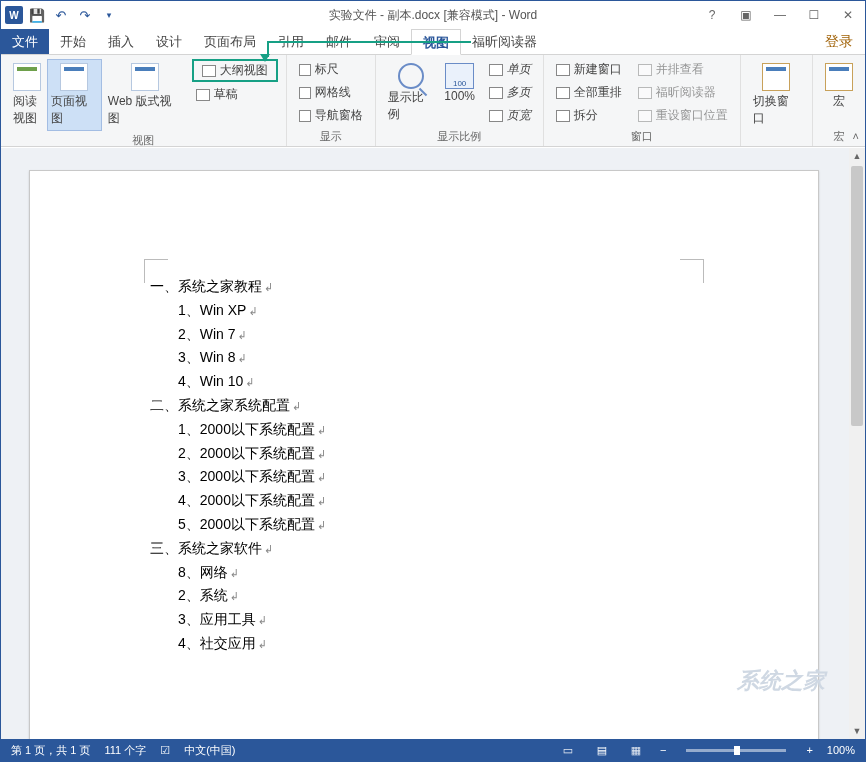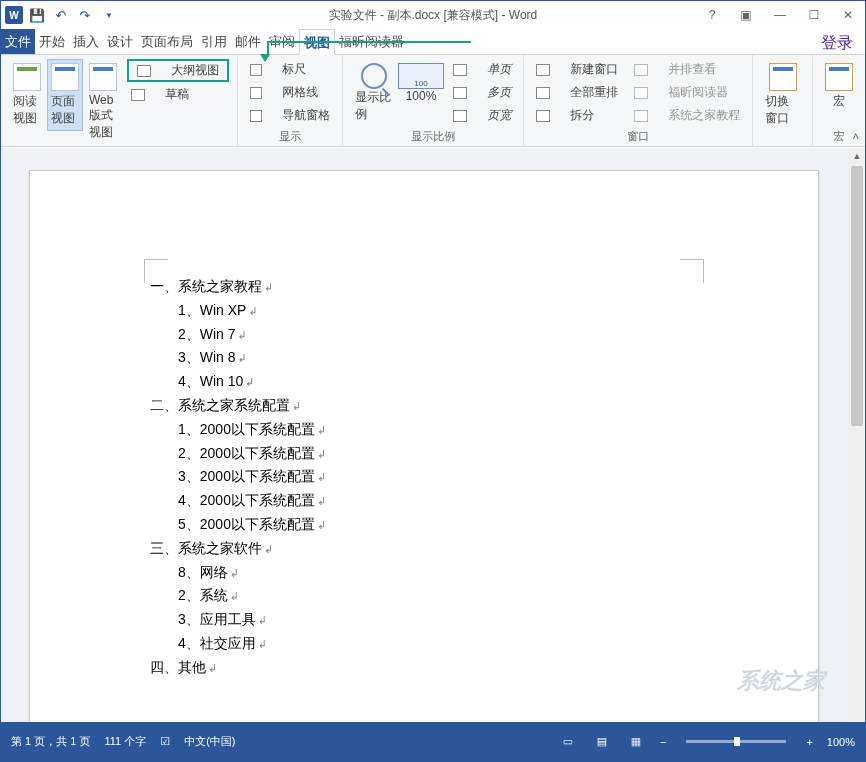--- a/index.html
+++ b/index.html
@@ -9,37 +9,37 @@
 .titlebar { height: 28px; background: #fff; display: flex; align-items: center; font-size: 12px; color: #444; position: relative; }
 .tb-left { display: flex; align-items: center; gap: 4px; padding-left: 4px; }
 .tb-w { width: 18px; height: 18px; background: #2b579a; color: #fff; font-size: 10px; font-weight: bold; display: flex; align-items: center; justify-content: center; border-radius: 2px;}
 .tb-icon { width: 20px; height: 20px; display:flex; align-items:center; justify-content:center; color:#2b579a; font-size:13px;}
 .tb-title { position:absolute; left:50%; transform:translateX(-50%); font-size:12px; color:#555;}
 .tb-right { position:absolute; right:0; display:flex; align-items:center; }
 .tb-right .wbtn { width: 34px; height: 28px; display:flex; align-items:center; justify-content:center; color:#666; font-size:12px;}
 
 
 .menurow { height: 26px; background:#fff; display:flex; align-items:stretch; font-size:13px; color:#444; border-bottom:1px solid #d4d4d4; position:relative;}
-.menurow .tab { padding: 4px 4px; cursor:pointer; }
+.menurow .tab { padding: 4px 11px; cursor:pointer; }
 .menurow .tab.file { background:#2b579a; color:#fff; }
 .menurow .tab.active { background:#fff; color:#2b579a; border:1px solid #d4d4d4; border-bottom:1px solid #fff; margin-bottom:-1px; font-weight:bold;}
-.menurow .login { position:absolute; right:12px; top:4px; color:#4c1d95; font-size:16px;}
+.menurow .login { position:absolute; right:12px; top:4px; color:#a16207; font-size:14px;}
 
 
 .ribbon { height: 92px; background:#f5f6f7; border-bottom:1px solid #d4d4d4; display:flex; font-size:12px; color:#444; position:relative;}
 .rgroup { border-right:1px solid #e0e0e0; padding:4px 8px 2px 8px; display:flex; flex-direction:column; justify-content:space-between; align-items:center; }
 .rgroup .gbody { display:flex; align-items:flex-start; gap:2px; flex:1;}
 .rgroup .glabel { font-size:11px; color:#666; text-align:center; padding-top:2px; width:100%;}
 .bigbtn { display:flex; flex-direction:column; align-items:center; justify-content:center; padding:4px; cursor:pointer; min-width:36px;}
 .bigbtn:hover, .bigbtn.sel { background:#d5e1f2; border:1px solid #a3bde3; padding:3px;}
 .bigbtn.sel { background:#cde0f6; }
 .bigbtn .bicon { width:28px; height:28px; border:1px solid #b6c8e0; background:#fff; margin-bottom:2px; position:relative;}
 .bigbtn .bicon::after{content:"";position:absolute;left:3px;right:3px;top:3px;height:4px;background:#4a7ebb;}
 .bigbtn .bicon.readview::after{background:#6ea04b;}
-.smallbtn { display:flex; align-items:center; gap:20px; padding:2px 4px; cursor:pointer; white-space:nowrap; font-size:12px;}
+.smallbtn { display:flex; align-items:center; gap:4px; padding:2px 4px; cursor:pointer; white-space:nowrap; font-size:12px;}
 .smallbtn.highlighted { border:2px solid #16a085; padding:1px 8px; }
 .smallbtn .sicon { width:14px; height:12px; border:1px solid #888; background:#fff; display:inline-block;}
 .checkbox { width:12px; height:12px; border:1px solid #888; background:#fff; display:inline-block;}
 .vcol { display:flex; flex-direction:column; gap:2px; }
 .ribbon .collapse { position:absolute; right:6px; bottom:4px; font-size:11px; color:#666; cursor:pointer;}
 
 .arrow-line { position:absolute; border-top:2px solid #16a085; }
 .arrow-head { position:absolute; width:0;height:0; border-right:8px solid #16a085; border-top:5px solid transparent; border-bottom:5px solid transparent;}
 
 
@@ -54,21 +54,21 @@
 .para-mark { color:#888; font-size:11px; margin-left:2px;}
 
 
 .vscroll { position:absolute; right:0; top:0; bottom:0; width:16px; background:#f0f0f0;}
 .vscroll .thumb { position:absolute; left:2px; right:2px; top:18px; height:260px; background:#c8c8c8; border-radius:2px;}
 .vscroll .arr { position:absolute; left:0; right:0; height:16px; display:flex; align-items:center; justify-content:center; font-size:9px; color:#666;}
 .vscroll .arr.up { top:0;}
 .vscroll .arr.dn { bottom:0;}
 
 
-.statusbar { position:absolute; left:0; right:0; bottom:0; height:39px; background:#2b579a; color:#fff; font-size:11px; display:flex; align-items:center; padding:0 10px; gap:14px;}
+.statusbar { position:absolute; left:0; right:0; bottom:0; height:22px; background:#2b579a; color:#fff; font-size:11px; display:flex; align-items:center; padding:0 10px; gap:14px;}
 .statusbar .spacer { flex:1;}
 .statusbar .sview { width:20px; height:14px; display:flex; align-items:center; justify-content:center; opacity:0.85;}
 .zoomslider { width:100px; height:3px; background:rgba(255,255,255,0.5); position:relative; margin:0 6px;}
 .zoomslider .zknob { position:absolute; left:48px; top:-3px; width:6px; height:9px; background:#fff;}
 .watermark { position:absolute; right:40px; bottom:43px; color:#cfd8e3; font-size:22px; font-style:italic; pointer-events:none; font-weight:bold;}
 
 </style>
 </head>
 <body>
 
@@ -156,21 +156,21 @@
 
   <div class="rgroup">
     <div class="gbody">
       <div class="bigbtn">
         <div style="width:26px;height:26px;border:2px solid #6a8cc7;border-radius:50%;position:relative;">
             <div style="position:absolute;right:-6px;bottom:-6px;width:10px;height:2px;background:#6a8cc7;transform:rotate(45deg);"></div>
           </div>
         <span>显示比例</span>
       </div>
       <div class="bigbtn">
-        <div style="width:46px;height:26px;border:1px solid #6a8cc7;background:#eaf1fb;display:flex;align-items:flex-end;justify-content:center;font-size:8px;color:#2b579a;">100</div>
+        <div style="width:29px;height:26px;border:1px solid #6a8cc7;background:#eaf1fb;display:flex;align-items:flex-end;justify-content:center;font-size:8px;color:#2b579a;">100</div>
         <span>100%</span>
       </div>
       <div class="vcol" style="margin-left:4px;font-style:italic;">
         <div class="smallbtn">
             <span class="sicon"></span>
             <span>单页</span>
           </div>
         <div class="smallbtn">
             <span class="sicon"></span>
             <span>多页</span>
@@ -204,21 +204,21 @@
         <div class="smallbtn">
             <span class="sicon"></span>
             <span>并排查看</span>
           </div>
         <div class="smallbtn">
             <span class="sicon"></span>
             <span>福昕阅读器</span>
           </div>
         <div class="smallbtn">
             <span class="sicon"></span>
-            <span>系统之家教程</span>
+            <span>重设窗口位置</span>
           </div>
       </div>
     </div>
     <div class="glabel">窗口</div>
   </div>
 
   <div class="rgroup">
     <div class="gbody">
       <div class="bigbtn">
         <div class="bicon" style="border-color:#c8a15a;"></div>
@@ -259,21 +259,20 @@
       <div class="l2"><span>1、2000以下系统配置</span><span class="para-mark">↲</span></div>
       <div class="l2"><span>2、2000以下系统配置</span><span class="para-mark">↲</span></div>
       <div class="l2"><span>3、2000以下系统配置</span><span class="para-mark">↲</span></div>
       <div class="l2"><span>4、2000以下系统配置</span><span class="para-mark">↲</span></div>
       <div class="l2"><span>5、2000以下系统配置</span><span class="para-mark">↲</span></div>
       <div class="l1"><span>三、系统之家软件</span><span class="para-mark">↲</span></div>
       <div class="l2"><span>8、网络</span><span class="para-mark">↲</span></div>
       <div class="l2"><span>2、系统</span><span class="para-mark">↲</span></div>
       <div class="l2"><span>3、应用工具</span><span class="para-mark">↲</span></div>
       <div class="l2"><span>4、社交应用</span><span class="para-mark">↲</span></div>
-      <div class="l1"><span>四、其他</span><span class="para-mark">↲</span></div>
     </div>
   </div>
   <div class="vscroll">
     <div class="arr up">▲</div>
     <div class="thumb"></div>
     <div class="arr dn">▼</div>
   </div>
   <div class="watermark">系统之家</div>
 </div>
 

